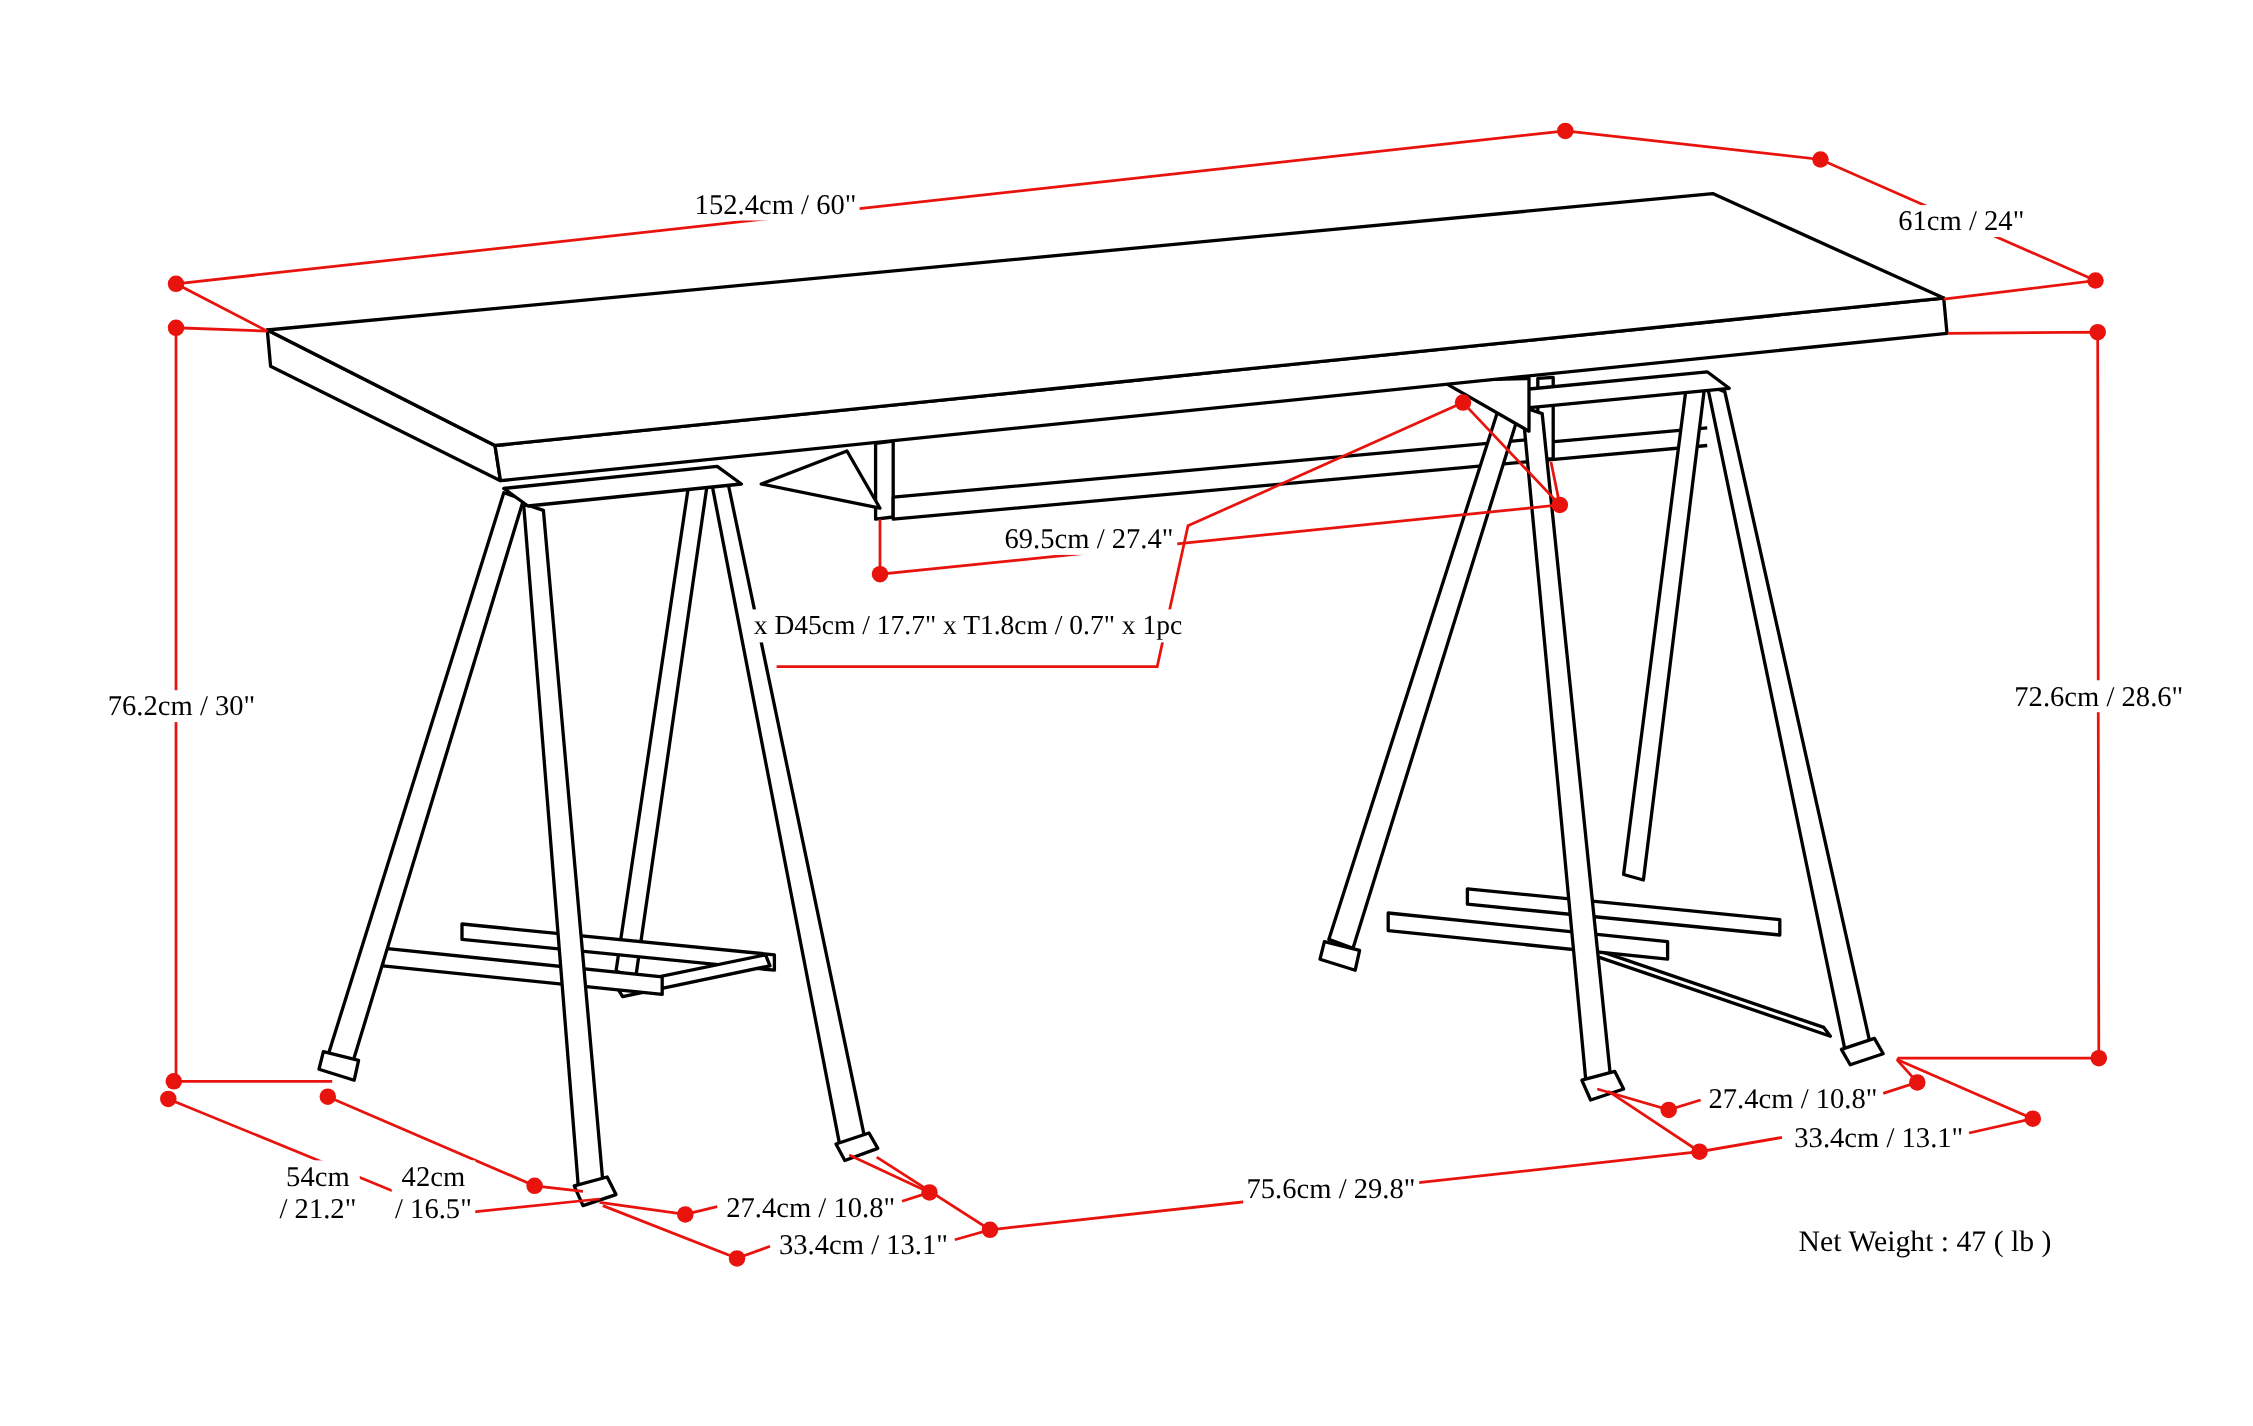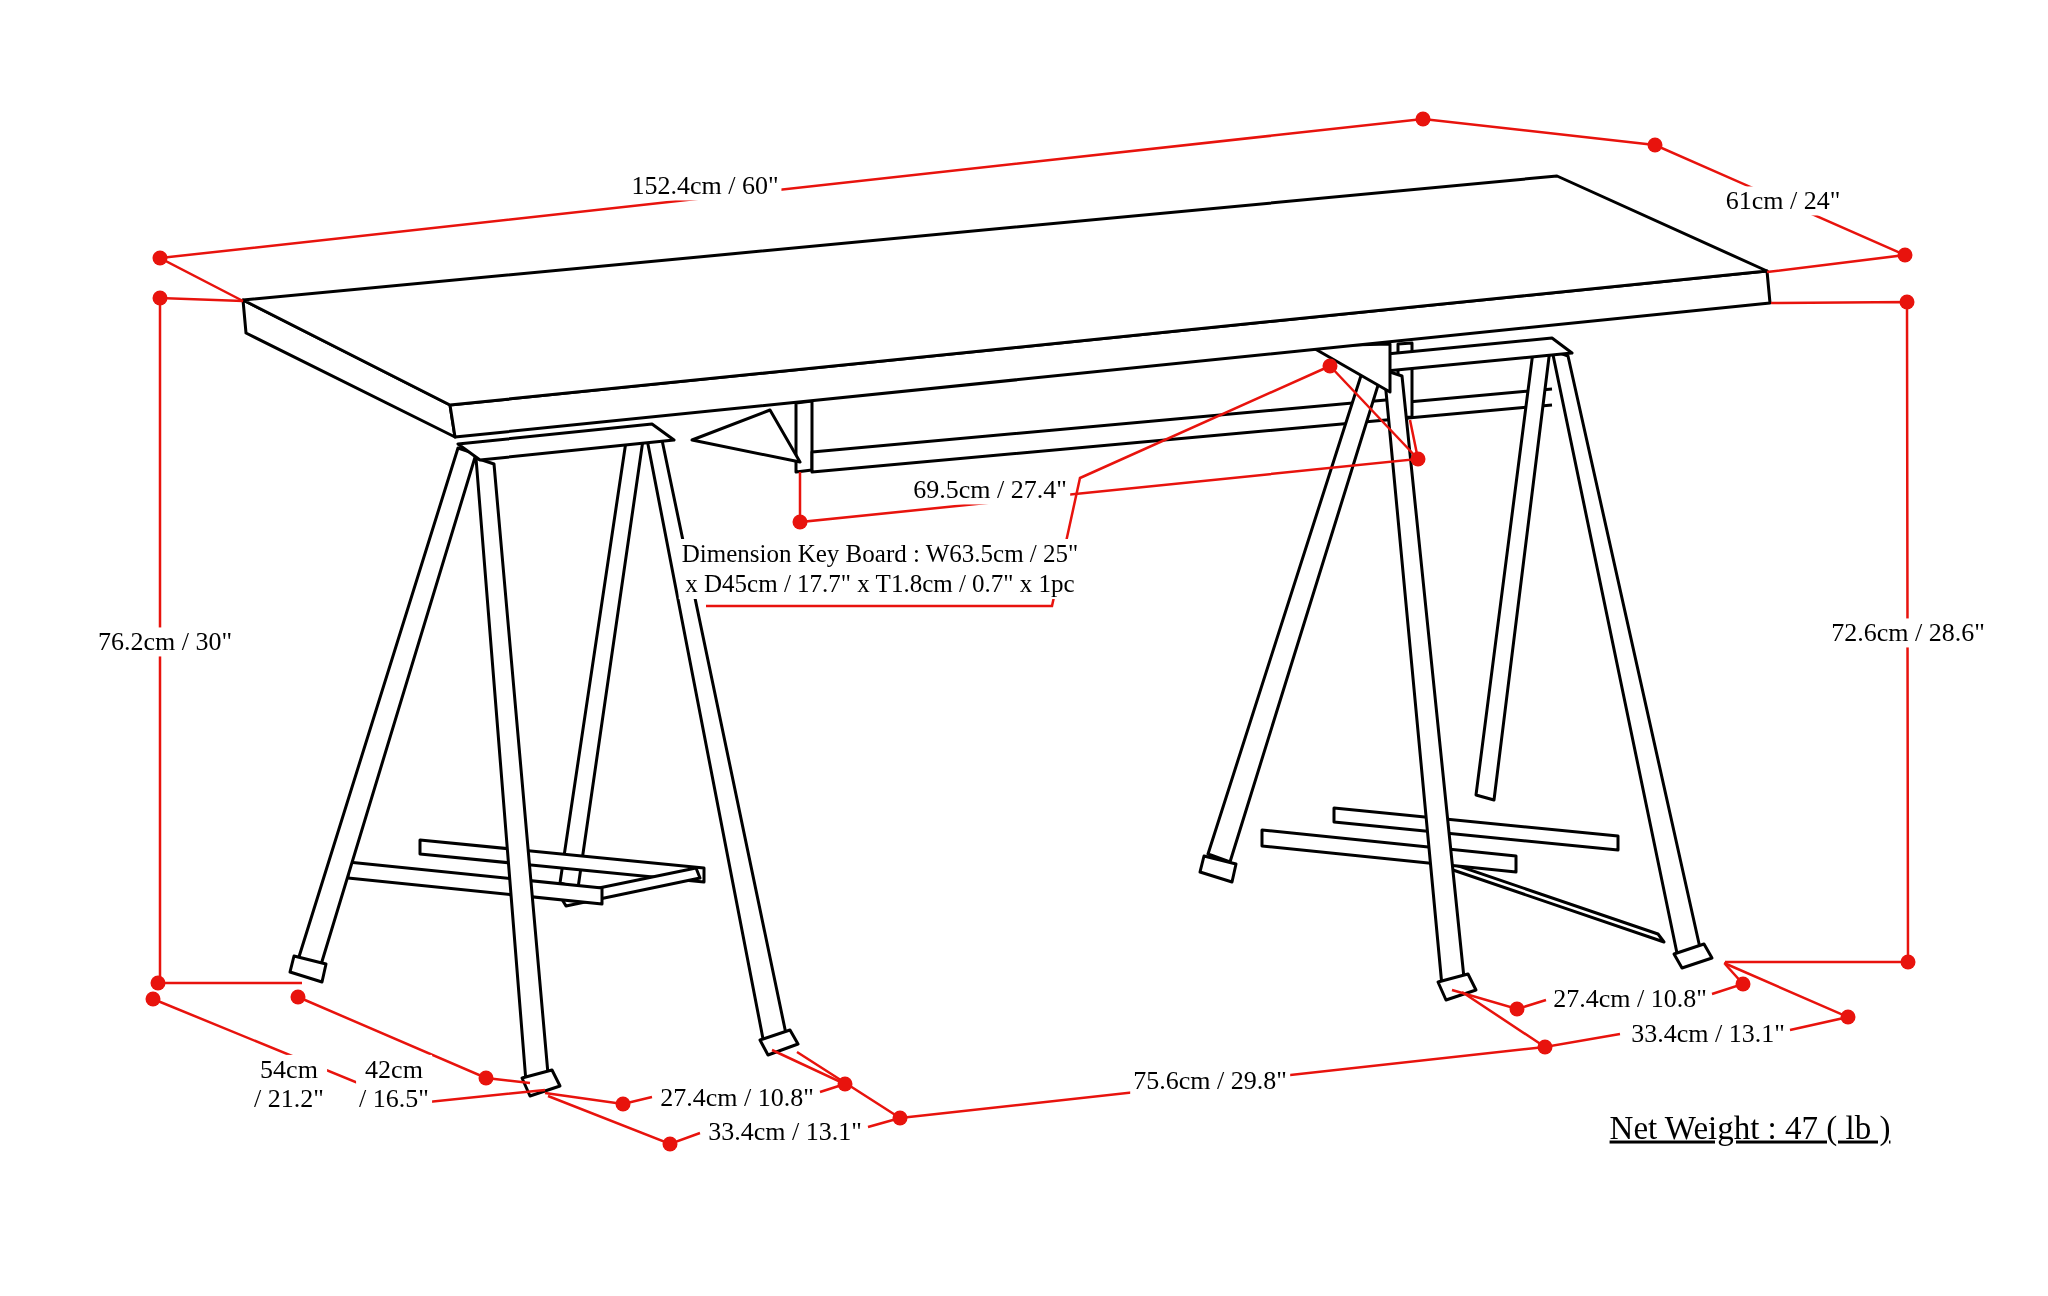--- a/index.html
+++ b/index.html
@@ -2,21 +2,21 @@
 <html><head>
 <meta charset="utf-8">
 <style>
   html,body{margin:0;padding:0;background:#fff;}
   .stage{position:relative;width:2048px;height:1296px;background:#ffffff;overflow:hidden;
          font-family:"Liberation Serif","DejaVu Serif",serif;}
   .stage svg{position:absolute;left:0;top:0;}
   .lbl{position:absolute;transform:translate(-50%,-50%);background:#ffffff;color:#000;
        font-size:26px;line-height:1.12;white-space:nowrap;text-align:center;padding:0 3px;}
   .note{font-size:25px;line-height:1.2;}
-  .nw{font-size:33px;text-decoration:underline;}
+  .nw{font-size:27px;}
 </style>
 </head>
 <body>
 
 <div class="stage">
 
   <svg width="2048" height="1296" viewBox="0 0 2048 1296">
 
     <g stroke="#000" stroke-width="3" fill="#fff" stroke-linejoin="round">
 
@@ -125,21 +125,20 @@
     </g>
   </svg>
 
   <div class="lbl" style="left:705px;top:186px">152.4cm / 60"</div>
   <div class="lbl" style="left:1783px;top:201px">61cm / 24"</div>
   <div class="lbl" style="left:165px;top:642px">76.2cm / 30"</div>
   <div class="lbl" style="left:1908px;top:633px">72.6cm / 28.6"</div>
   <div class="lbl" style="left:990px;top:490px">69.5cm / 27.4"</div>
 
   <div class="lbl note" style="left:880px;top:569px">
-    <div>Dimension Key Board : W63.5cm / 25"</div>
     <div>x D45cm / 17.7" x T1.8cm / 0.7" x 1pc</div>
   </div>
 
   <div class="lbl" style="left:289px;top:1084px">
     <div>54cm</div>
     <div>/ 21.2"</div>
   </div>
   <div class="lbl" style="left:394px;top:1084px">
     <div>42cm</div>
     <div>/ 16.5"</div>

